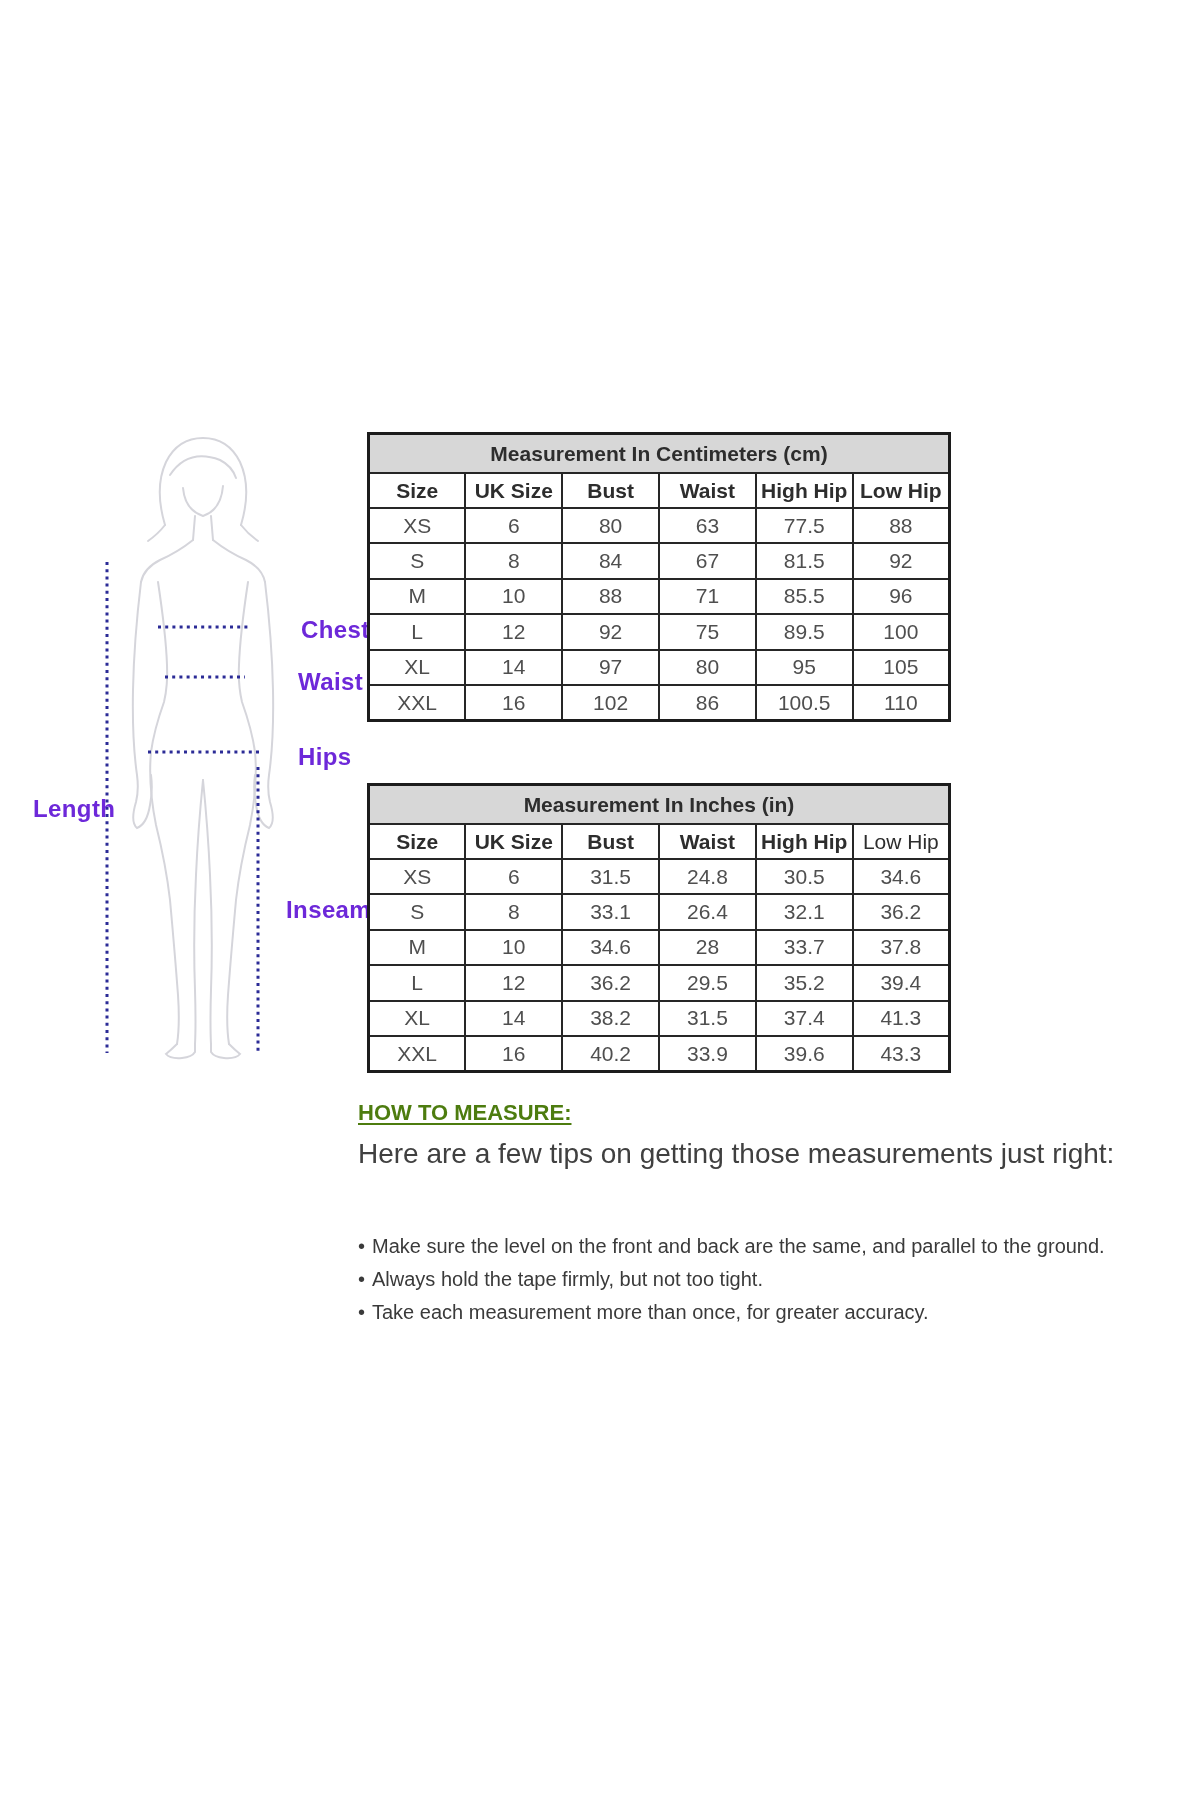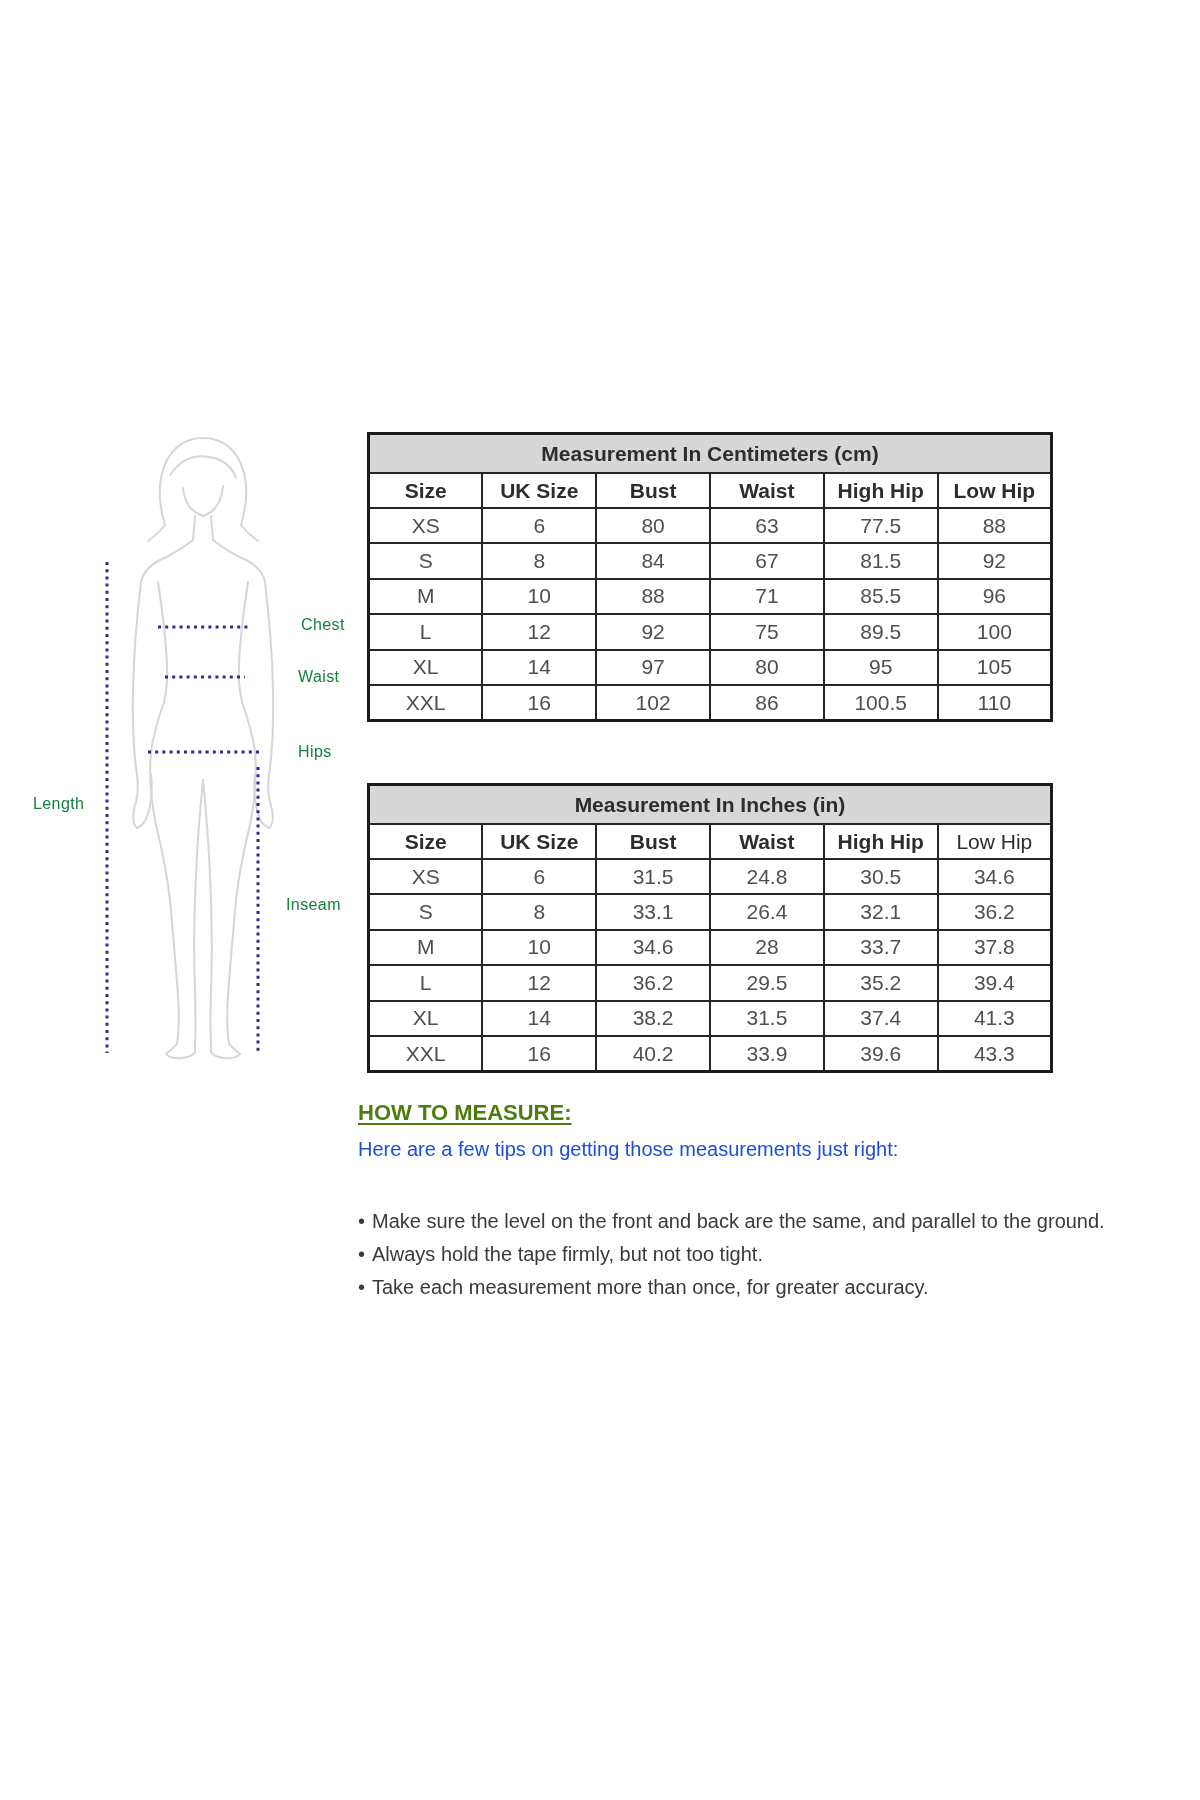--- a/index.html
+++ b/index.html
@@ -5,32 +5,32 @@
   html,body{margin:0;padding:0;background:#fff;}
   #canvas{
     position:relative;width:1200px;height:1800px;background:#ffffff;
     font-family:"Liberation Sans","DejaVu Sans",sans-serif;overflow:hidden;
   }
 
   
   #figure{position:absolute;left:20px;top:430px;width:350px;height:650px;}
   #figure svg{position:absolute;left:0;top:0;}
   .fig-label{
-    position:absolute;font-size:16px;font-weight:400;color:#15803d;
+    position:absolute;font-size:24px;font-weight:700;color:#6d28d9;
     letter-spacing:.4px;white-space:nowrap;
   }
   .lbl-chest {left:281px;top:186px;}
   .lbl-waist {left:278px;top:238px;}
   .lbl-hips  {left:278px;top:313px;}
   .lbl-length{left:13px; top:365px;}
   .lbl-inseam{left:266px;top:466px;}
 
   
   .size-table{
-    position:absolute;left:367px;width:686px;border-collapse:collapse;
+    position:absolute;left:367px;width:584px;border-collapse:collapse;
     table-layout:fixed;background:#fff;
   }
   #table-cm{top:432px;}
   #table-in{top:767px;margin-top:16px;}
   .size-table,.size-table th,.size-table td{border:2px solid #262626;}
   .size-table{border:3px solid #1c1c1c;}
   .size-table th.tbl-title{
     height:37px;background:#d7d7d7;font-size:21px;font-weight:700;color:#2d2d2d;
     text-align:center;padding:0;
   }
@@ -44,21 +44,21 @@
   }
   
   #table-in th.col-h:last-child{font-weight:400;}
 
   
   #howto{position:absolute;left:358px;top:1100px;width:790px;color:#333;}
   #howto-heading{
     font-size:22px;font-weight:700;color:#4d7c0f;
     text-decoration:underline;text-underline-offset:3px;margin:0 0 12px 0;
   }
-  #howto-intro{font-size:20px;color:#1d4ed8;margin:0 0 44px 0;}
+  #howto-intro{font-size:28px;color:#404040;margin:0 0 60px 0;}
   .tip-row{font-size:20px;color:#3a3a3a;line-height:33px;white-space:nowrap;}
   .tip-bullet{display:inline-block;width:14px;}
 </style>
 </head>
 <body>
 
 <div id="canvas">
 
   <div id="figure">
     <svg width="350" height="650" viewBox="0 0 350 650">

